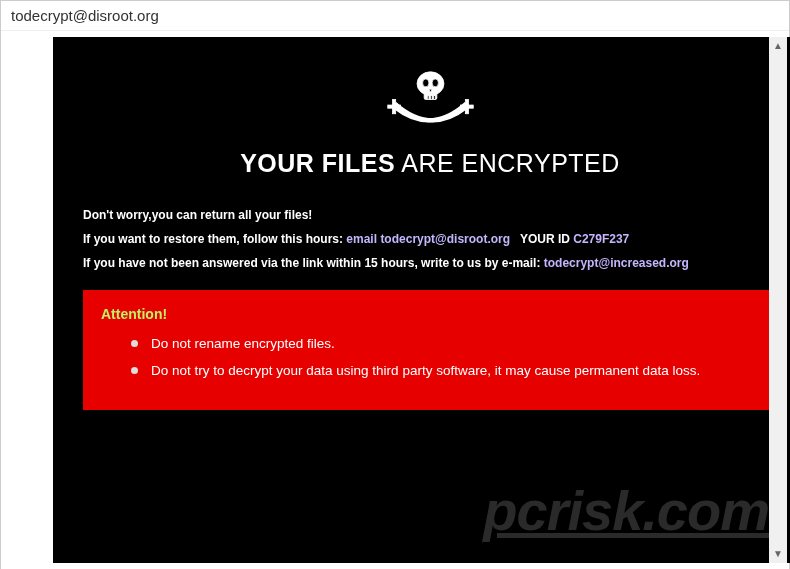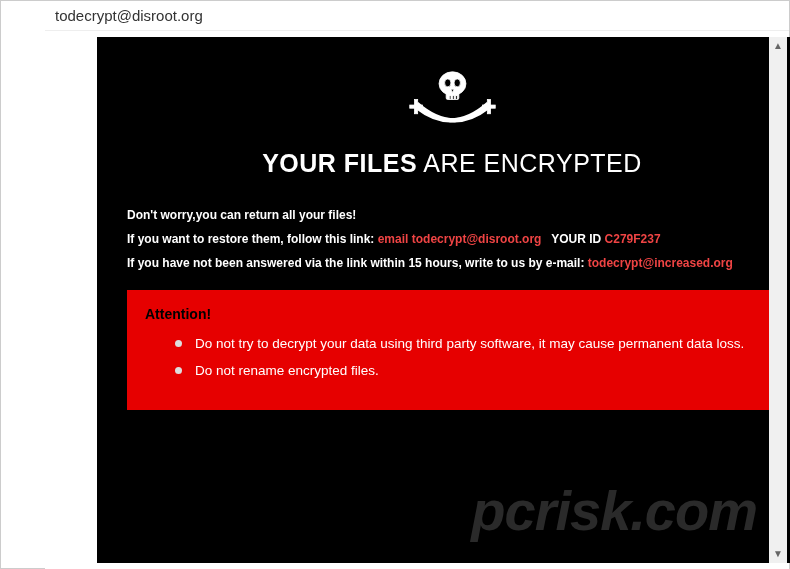--- a/index.html
+++ b/index.html
@@ -8,21 +8,20 @@
     height: 569px;
     font-family: "Segoe UI", Arial, sans-serif;
     background: #fff;
     overflow: hidden;
   }
   .window {
     width: 790px;
     height: 569px;
     border: 1px solid #ccc;
     position: relative;
-    padding-left: 44px;
   }
   .titlebar {
     height: 30px;
     line-height: 30px;
     padding-left: 10px;
     font-size: 15px;
     color: #333;
     background: #fff;
     border-bottom: 1px solid #eee;
   }
@@ -74,28 +73,28 @@
     letter-spacing: 0.5px;
   }
   .headline .bold { font-weight: 700; }
   .headline .reg { font-weight: 400; }
   .line {
     font-size: 12px;
     font-weight: 700;
     margin-bottom: 6px;
     line-height: 1.5;
   }
-  .yellow { color: #ef4444; font-weight: 700; }
+  .yellow { color: #c4b5fd; font-weight: 700; }
   .red-box {
     background: #e60000;
     margin-top: 18px;
     padding: 16px 18px 22px 18px;
   }
   .attention {
-    color: #000000;
+    color: #bef264;
     font-weight: 700;
     font-size: 14px;
     margin-bottom: 12px;
   }
   .bullets {
     list-style: none;
     padding-left: 30px;
   }
   .bullets li {
     position: relative;
@@ -112,27 +111,28 @@
     top: 6px;
     width: 7px;
     height: 7px;
     border-radius: 50%;
     background: #ddd;
   }
   .bullets li.solid::before { background: #fff; }
   .watermark {
     position: absolute;
     bottom: 20px;
-    right: 50px;
+    right: 38px;
     font-size: 56px;
     font-style: italic;
     font-weight: 700;
     color: rgba(150,150,150,0.28);
     pointer-events: none;
     letter-spacing: -1px;
+    text-decoration: underline;
   }
 </style>
 </head>
 <body>
 
 <div class="window">
   <div class="titlebar">
     <span>todecrypt@disroot.org</span>
   </div>
 
@@ -163,32 +163,32 @@
         </svg>
       </div>
 
       <div class="headline">
         <span class="bold">YOUR FILES</span><span class="reg"> ARE ENCRYPTED</span>
       </div>
 
       <div class="line">Don't worry,you can return all your files!</div>
 
       <div class="line">
-        <span>If you want to restore them, follow this link: </span><span class="yellow">email </span><span class="yellow">todecrypt@disroot.org</span><span style="white-space:pre;">   </span><span>YOUR ID </span><span class="yellow">C279F237</span>
+        <span>If you want to restore them, follow this hours: </span><span class="yellow">email </span><span class="yellow">todecrypt@disroot.org</span><span style="white-space:pre;">   </span><span>YOUR ID </span><span class="yellow">C279F237</span>
       </div>
 
       <div class="line">
         <span>If you have not been answered via the link within 15 hours, write to us by e-mail: </span><span class="yellow">todecrypt@increased.org</span>
       </div>
 
       <div class="red-box">
         <div class="attention">Attention!</div>
         <ul class="bullets">
+          <li>Do not rename encrypted files.</li>
           <li>Do not try to decrypt your data using third party software, it may cause permanent data loss.</li>
-          <li>Do not rename encrypted files.</li>
         </ul>
       </div>
 
       <div class="watermark">pcrisk.com</div>
     </div>
 
     <div class="scrollbar">
       <div class="scroll-arrow up">▲</div>
       <div class="scroll-arrow down">▼</div>
     </div>

